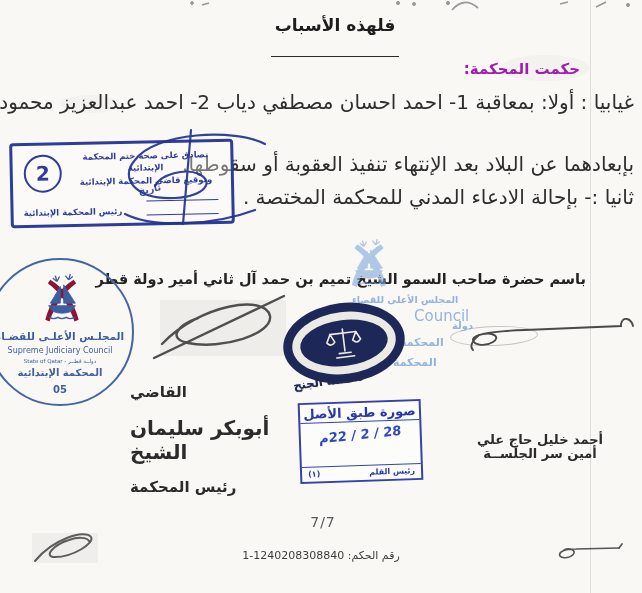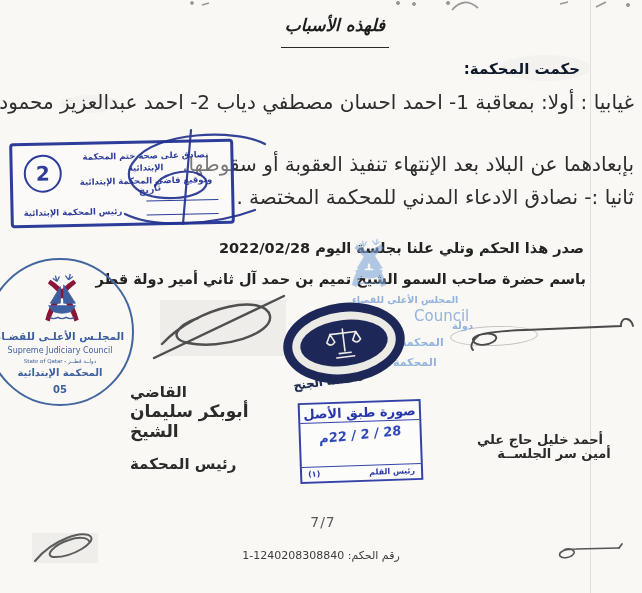--- a/index.html
+++ b/index.html
@@ -13,22 +13,22 @@
   
   .scanline{position:absolute;left:590px;top:0;width:1px;height:593px;background:rgba(90,90,90,.16);}
   .blob{position:absolute;background:rgba(80,80,80,.035);border-radius:50%;}
 
   
   .doc-title{
     position:absolute;top:15px;left:0;right:0;margin:0;text-align:center;
     transform:translateX(14px);
     font-size:17px;font-weight:bold;color:#1d1d1d;
   }
-  .doc-title span{border-bottom:1.6px solid #2a2a2a;padding:0 4px 12px 4px;font-style:italic;}
-  .ruling-heading{position:absolute;top:60px;right:62px;font-size:15px;font-weight:bold;color:#0f172a;}
+  .doc-title span{border-bottom:1.6px solid #2a2a2a;padding:0 4px 21px 4px;}
+  .ruling-heading{position:absolute;top:60px;right:62px;font-size:15px;font-weight:bold;color:#a21caf;}
   .bline{position:absolute;right:8px;font-size:20px;color:#2e2e2e;white-space:nowrap;text-align:left;z-index:2;}
   .l1{top:90px;} .l2{top:121px;} .l3{top:152px;} .l4{top:185px;}
 
   
   .cert-stamp{
     position:absolute;left:10px;top:141px;width:224px;height:85px;
     border:3px solid #2e3d9a;border-radius:4px;transform:rotate(-1.2deg);
     color:#2e3d9a;z-index:3;background:rgba(255,255,255,.35);
   }
   .cert-circle{
@@ -77,35 +77,35 @@
   .oval-white{position:absolute;inset:9px;border-radius:50%;background:#eceae5;}
   .oval-inner{position:absolute;inset:17px;border-radius:50%;background:#1e2858;display:flex;align-items:center;justify-content:center;}
   .navy-caption{position:absolute;left:293px;top:374px;transform:rotate(-8deg);font-size:11.5px;font-weight:bold;color:#20294f;z-index:3;text-shadow:0 0 1px rgba(32,41,79,.6);}
   .faint-ellipse{position:absolute;left:450px;top:326px;width:88px;height:20px;border:1.2px solid rgba(120,120,120,.4);border-radius:50%;transform:rotate(-2deg);}
 
   .clerk-signature{position:absolute;left:455px;top:310px;z-index:2;}
 
   
   .judge-block{position:absolute;left:130px;top:383px;width:150px;text-align:left;z-index:2;}
   .jt{font-size:15px;font-weight:bold;}
-  .jn{font-size:17px;font-weight:bold;}
+  .jn{font-size:20px;font-weight:bold;margin-top:15px;}
   .jr{font-size:15px;font-weight:bold;margin-top:14px;}
 
   
   .truecopy-stamp{
     position:absolute;left:299px;top:401px;width:123px;height:81px;border:2px solid #3543a8;
     transform:rotate(-2deg);color:#2838a8;z-index:3;background:rgba(255,255,255,.5);
   }
   .tc-title{font-size:13px;font-weight:bold;text-align:center;padding:2px 0 1px 0;border-bottom:1.6px solid #3543a8;white-space:nowrap;}
   .tc-date{font-size:13px;color:#2f49bb;text-align:center;padding-top:5px;transform:rotate(-4deg) skewX(-6deg);font-weight:bold;letter-spacing:1px;}
   .tc-bottom{position:absolute;bottom:0;left:0;right:0;border-top:1.6px solid #3543a8;display:flex;justify-content:space-between;direction:rtl;padding:2px 6px 3px 6px;font-size:8px;font-weight:bold;}
 
   
   .clerk-name{position:absolute;left:462px;top:432px;width:156px;text-align:center;font-size:13px;font-weight:bold;}
-  .clerk-role{position:absolute;left:476px;top:446px;width:156px;text-align:center;font-size:13px;font-weight:bold;}
+  .clerk-role{position:absolute;left:462px;top:446px;width:156px;text-align:center;font-size:13px;font-weight:bold;}
 
   
   .pagenum{position:absolute;top:514px;left:0;right:0;text-align:center;transform:translateX(2px);font-size:14px;color:#5a5a5a;letter-spacing:1px;}
   .judgment-line{position:absolute;top:549px;left:0;right:0;text-align:center;font-size:11px;color:#3c3c3c;}
   .bl-signature{position:absolute;left:25px;top:527px;}
   .bl-bg{position:absolute;left:32px;top:533px;width:66px;height:30px;background:rgba(60,60,60,.05);}
   .br-mark{position:absolute;left:552px;top:536px;}
   .remnants{position:absolute;left:0;top:0;z-index:1;}
 </style>
 </head>
@@ -128,21 +128,21 @@
       <path d="M596,7 l10,-5" stroke-width="1.6" fill="none"></path>
       <circle cx="628" cy="5" r="1.6"></circle>
     </g>
   </svg>
 
   <h1 class="doc-title" dir="rtl"><span>فلهذه الأسباب</span></h1>
 
   <div class="ruling-heading" dir="rtl">حكمت المحكمة:</div>
   <div class="bline l1" dir="rtl">غيابيا : أولا: بمعاقبة 1- احمد احسان مصطفي دياب 2- احمد عبدالعزيز محمود عبدالوهاب بالحبس</div>
   <div class="bline l3" dir="rtl">بإبعادهما عن البلاد بعد الإنتهاء تنفيذ العقوبة أو سقوطها.</div>
-  <div class="bline l4" dir="rtl">ثانيا :- نصادق الادعاء المدني للمحكمة المختصة .</div>
+  <div class="bline l4" dir="rtl">ثانيا :- بإحالة الادعاء المدني للمحكمة المختصة .</div>
 
   <div class="cert-stamp">
     <div class="cert-circle">
         <span>2</span>
       </div>
     <div class="cert-text" dir="rtl">
       <div>نصادق على صحة ختم المحكمة الإبتدائية</div>
       <div>وتوقيع قاضي المحكمة الإبتدائية</div>
     </div>
     <div class="cert-date" dir="rtl">تاريخ</div>
@@ -151,21 +151,20 @@
     <div class="cert-role" dir="rtl">رئيس المحكمة الإبتدائية</div>
   </div>
   <svg class="cert-signature" width="175" height="112" viewBox="0 0 175 112">
     <g stroke="#223390" stroke-width="2.2" fill="none" stroke-linecap="round" opacity=".92">
       <path d="M170,18 C140,2 60,6 40,34 C24,52 40,74 80,72 C110,70 120,56 104,48 C90,42 66,48 60,60"></path>
       <path d="M96,4 L88,98"></path>
       <path d="M30,88 C60,103 120,99 160,84"></path>
     </g>
   </svg>
 
-  <div class="issued-line" dir="rtl">صدر هذا الحكم وتلي علنا بجلسة اليوم 2022/02/28</div>
   <svg class="faded-emblem" width="50" height="60" viewBox="0 0 60 66">
     <g fill="#7fa8d9" stroke="#7fa8d9">
       <path d="M10,58 C15,38 27,20 44,10 l3,4 C32,25 21,42 15,60 Z"></path>
       <path d="M50,58 C45,38 33,20 16,10 l-3,4 C28,25 39,42 45,60 Z"></path>
       <path d="M28,18 L28,38 L16,38 Z"></path>
         <path d="M32,16 L32,38 L46,38 Z"></path>
       <path d="M14,41 L46,41 L41,48 Q30,52 19,48 Z"></path>
       <path d="M24,12 l-5,-4 M24,12 l-2,-7 M24,12 l3,-6 M38,10 l-4,-5 M38,10 l2,-7 M38,10 l5,-4" stroke-width="1.6" fill="none"></path>
       <path d="M15,55 q5,3 10,0 q5,3 10,0 q5,3 10,0" stroke-width="1.6" fill="none"></path>
     </g>

